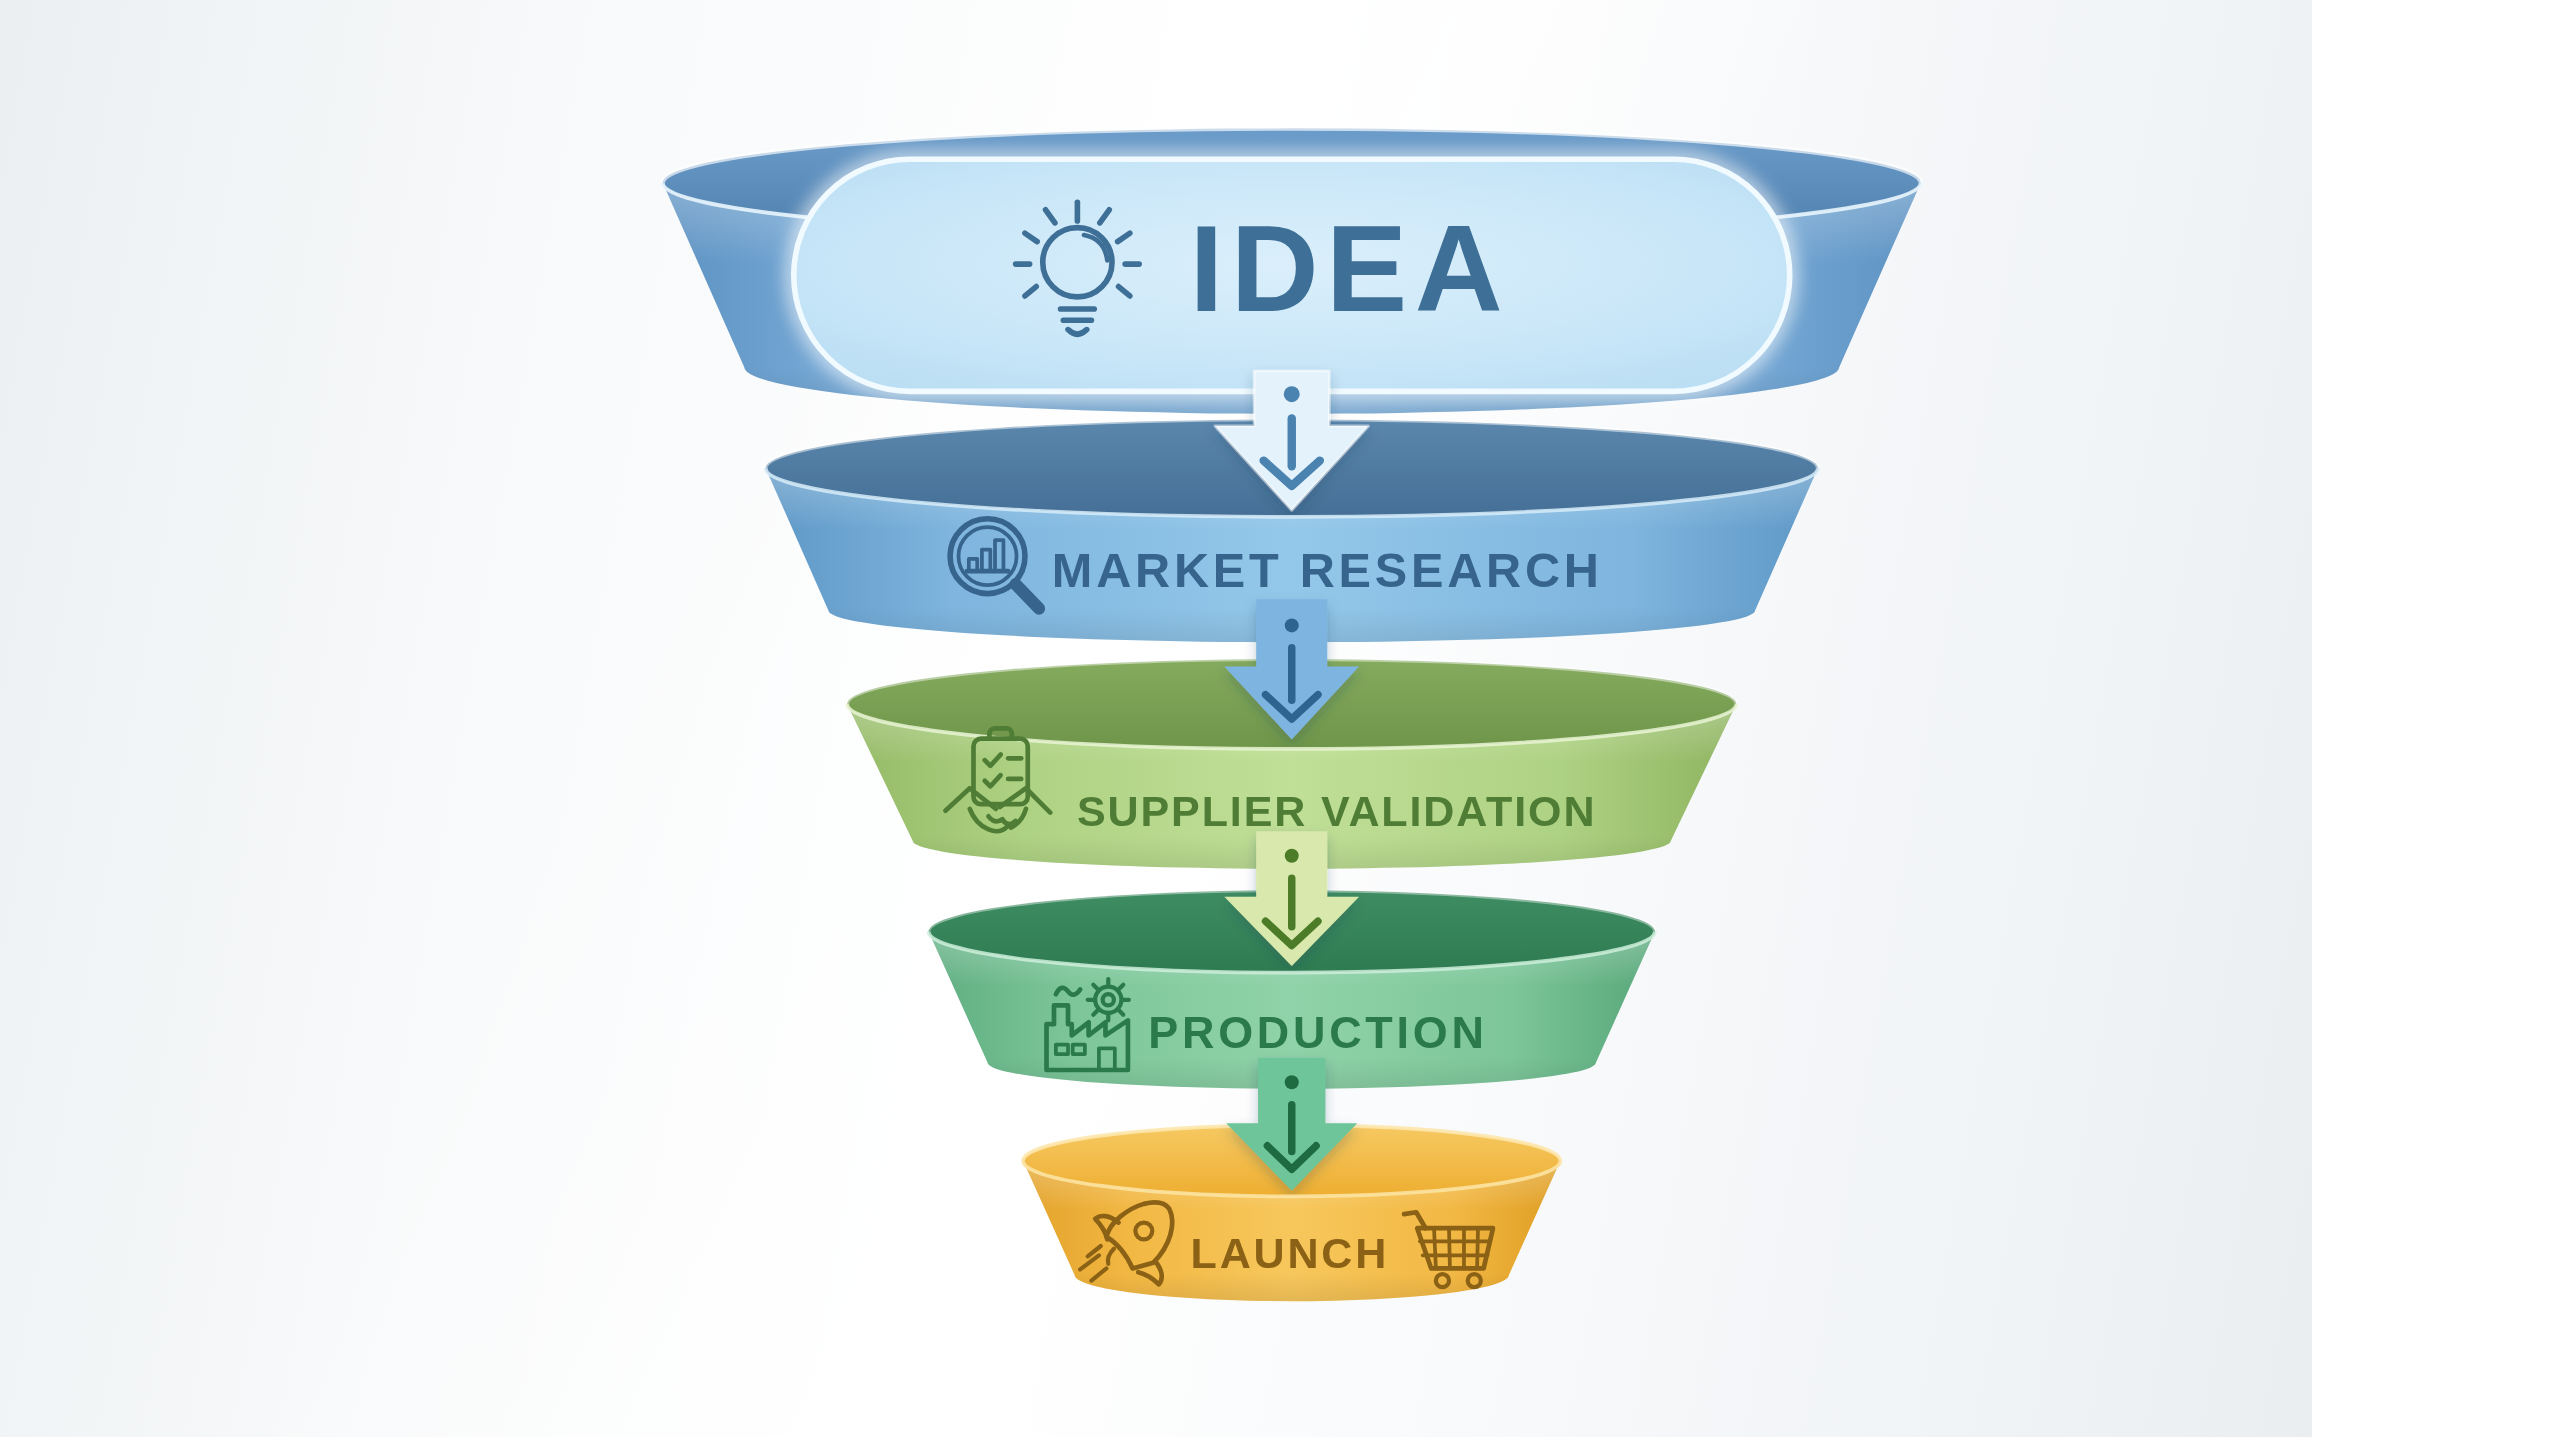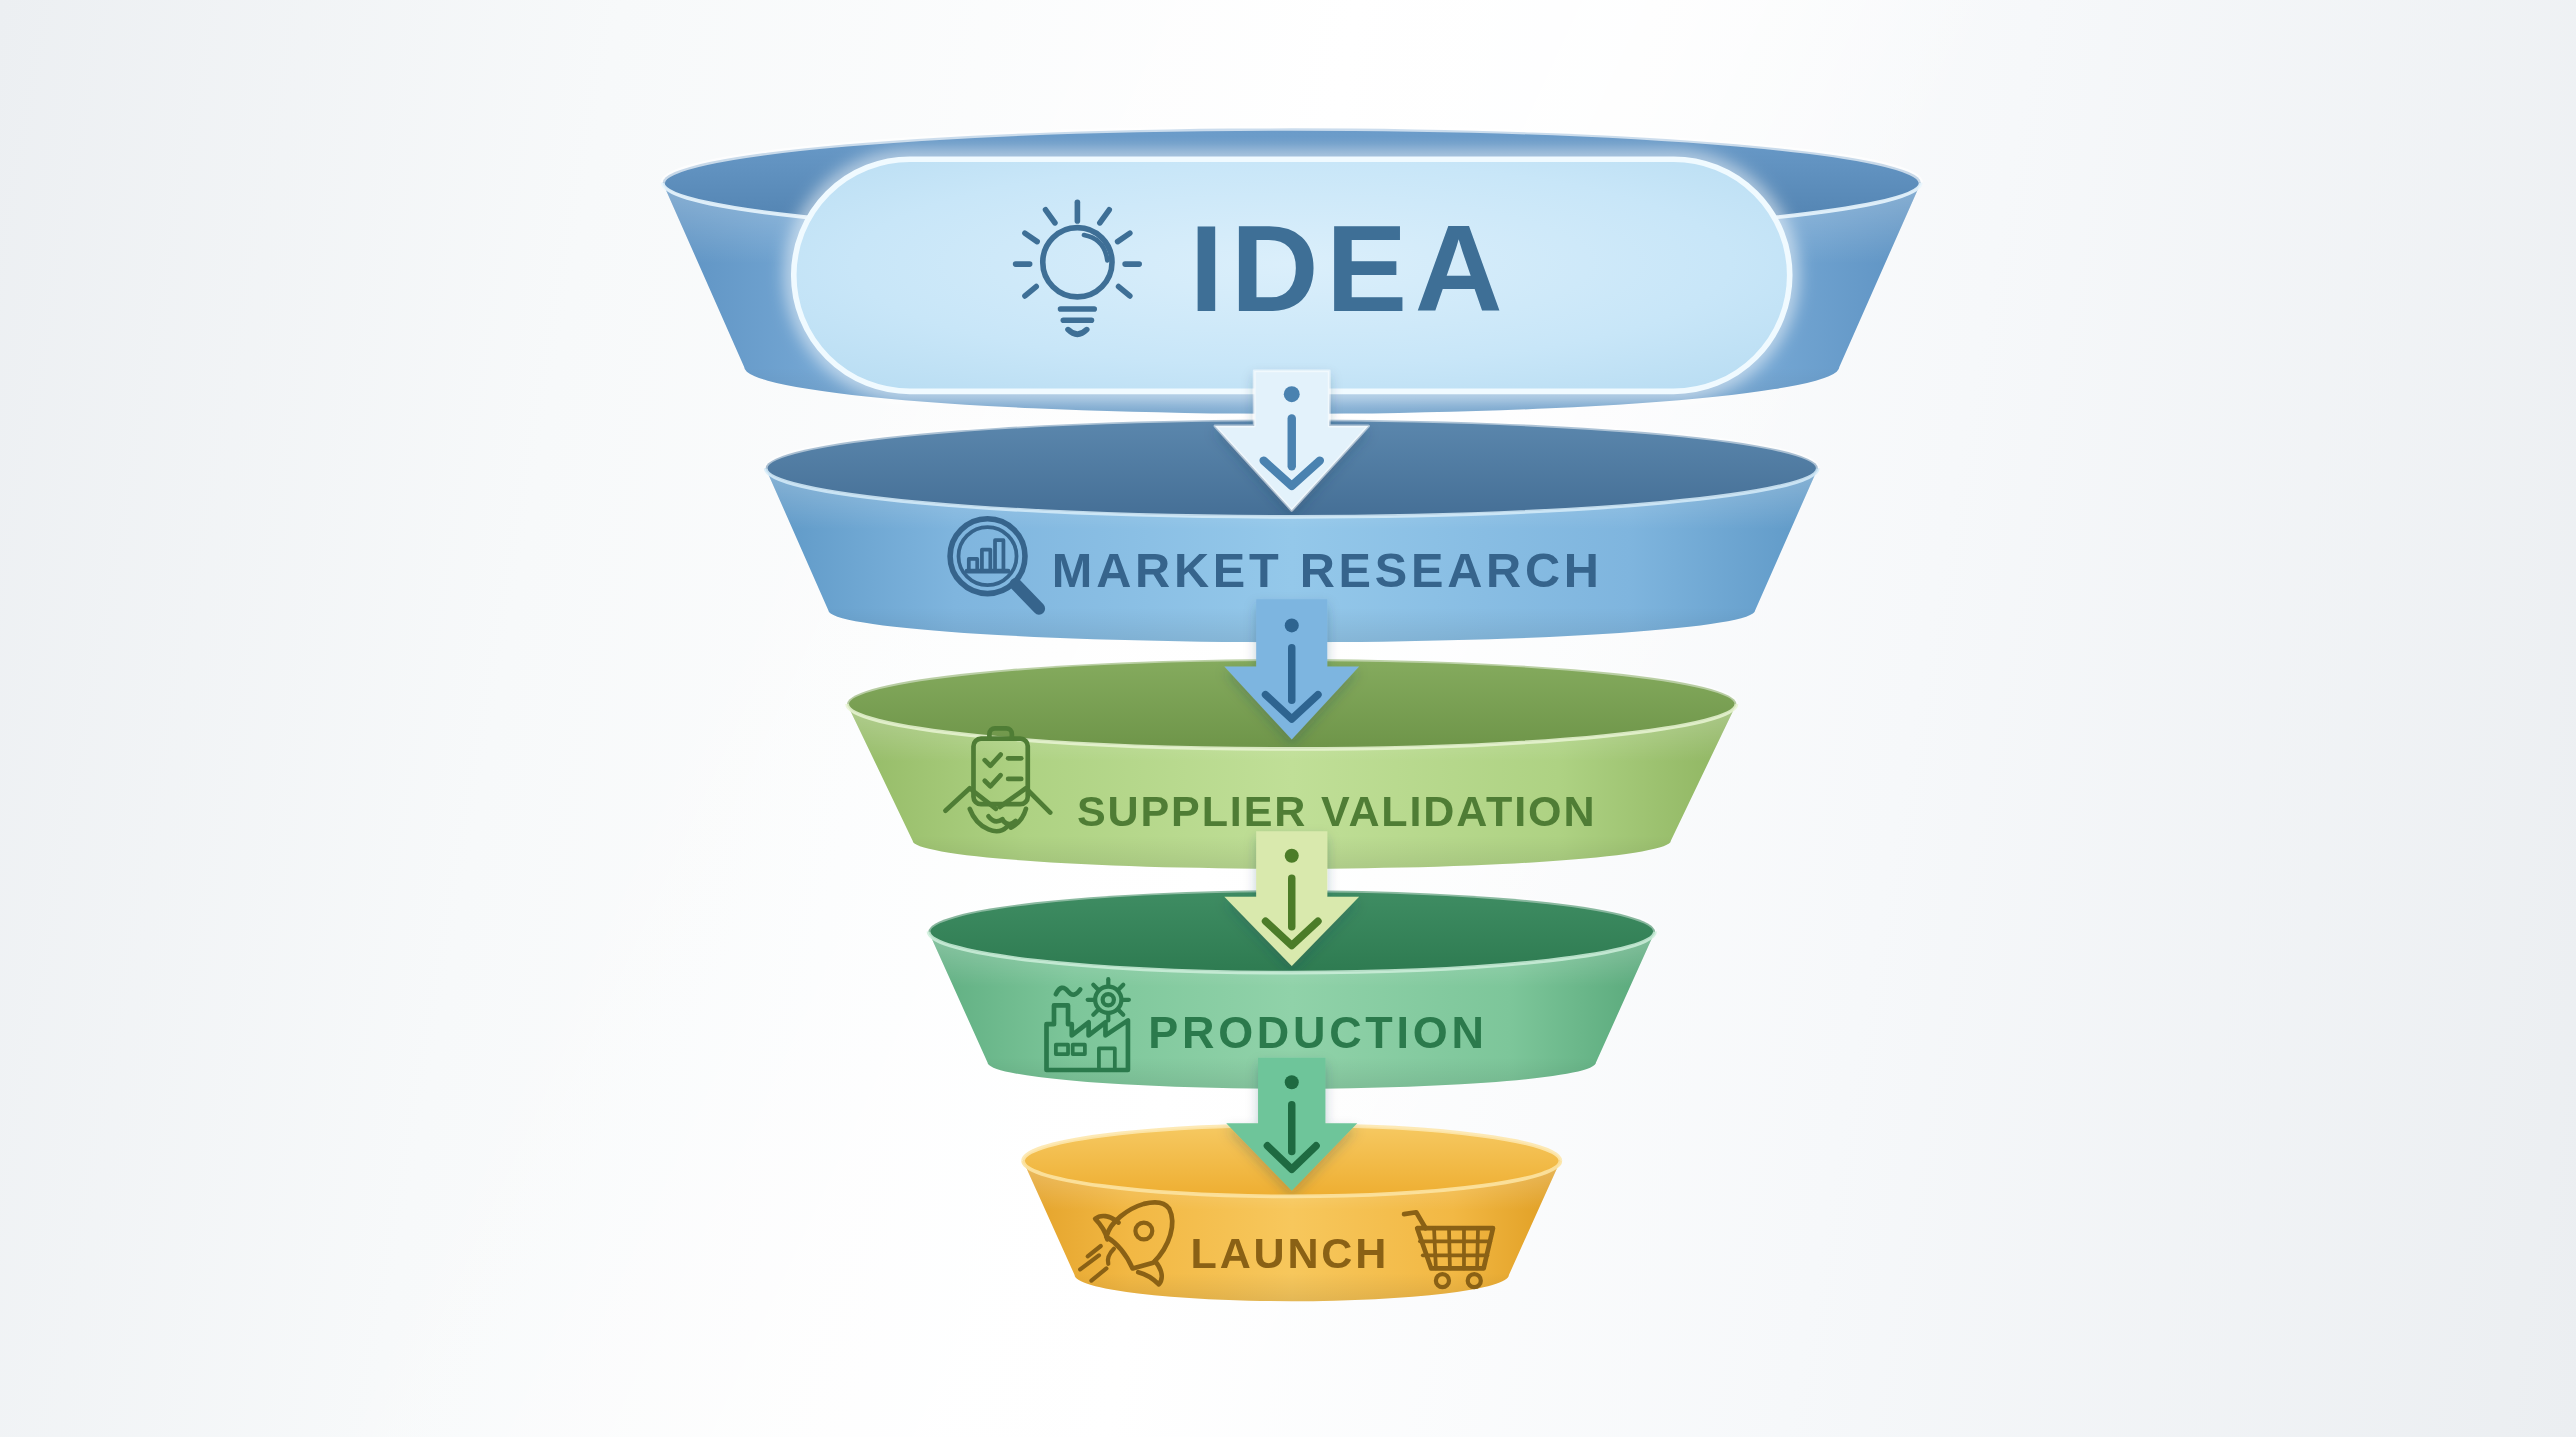--- a/index.html
+++ b/index.html
@@ -1,19 +1,19 @@
 <!DOCTYPE html>
 <html style="font-size:15px"><head>
 <meta charset="utf-8">
 <style>
   html,body{margin:0;padding:0;}
   body{font-family:"Liberation Sans",sans-serif;}
   .canvas{
     position:relative;
-    width:2576px;height:1438px;
+    width:2312px;height:1438px;
     background:linear-gradient(100deg,#eceff2 0%,#f7f9fa 22%,#ffffff 48%,#f6f8fa 72%,#ebeef1 100%);
     overflow:hidden;
   }
   .canvas::before{
     content:"";position:absolute;inset:0;
     background:linear-gradient(115deg,rgba(255,255,255,0) 30%,rgba(255,255,255,.8) 50%,rgba(255,255,255,0) 62%);
     pointer-events:none;
   }
   svg{position:absolute;inset:0;}
   .stage-label{font-weight:700;text-anchor:middle;}

